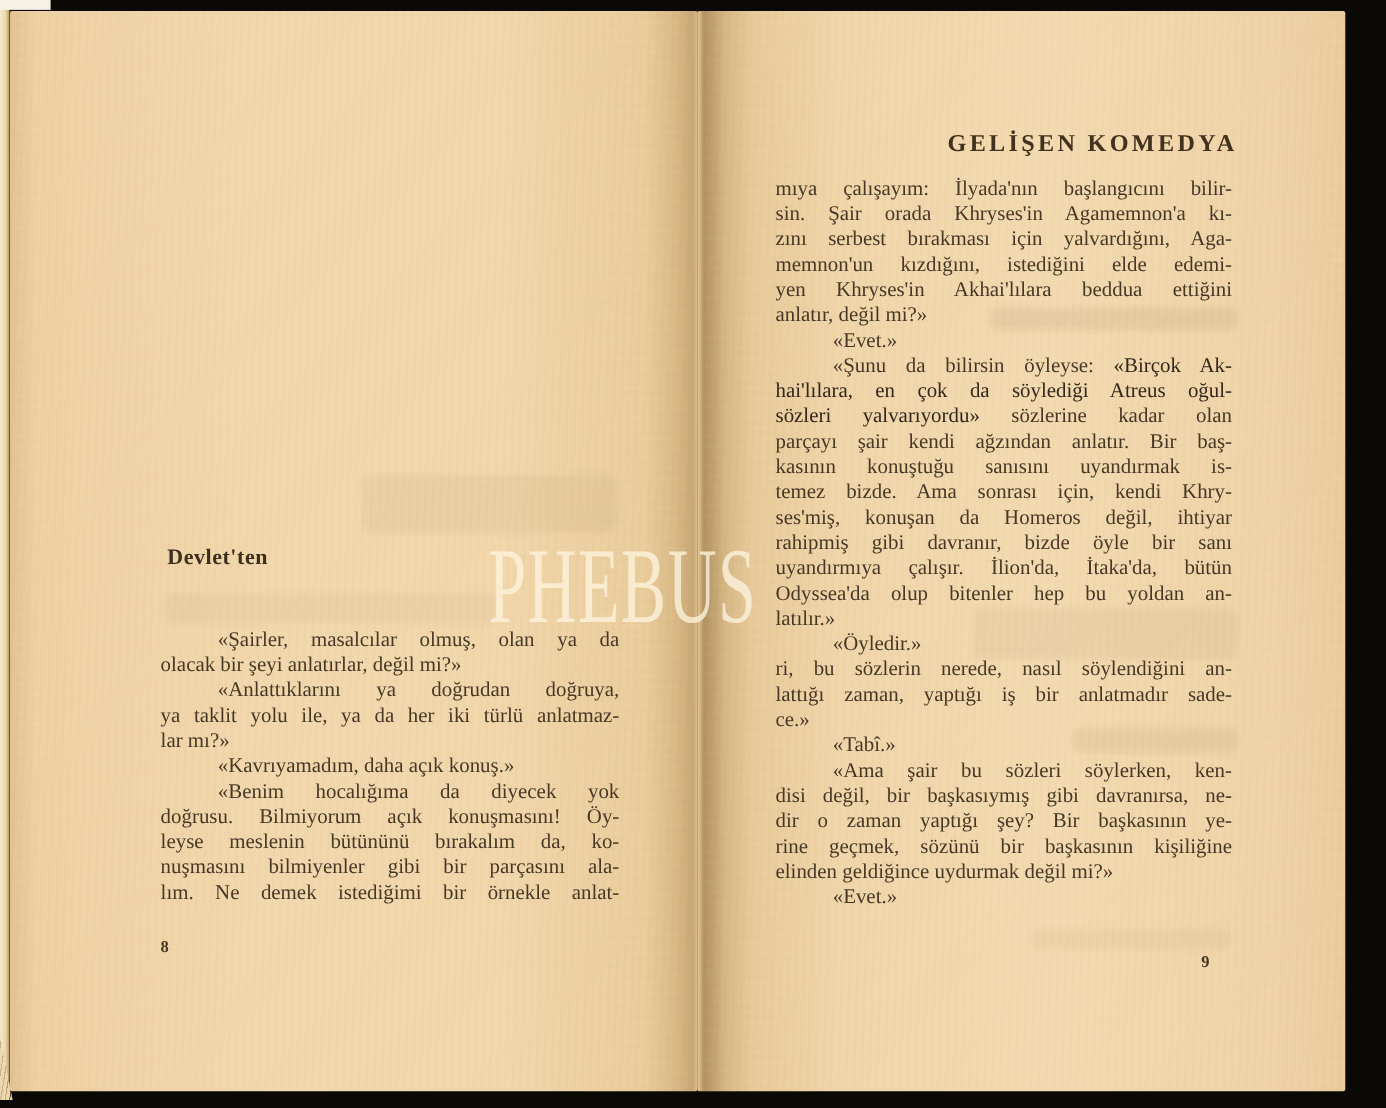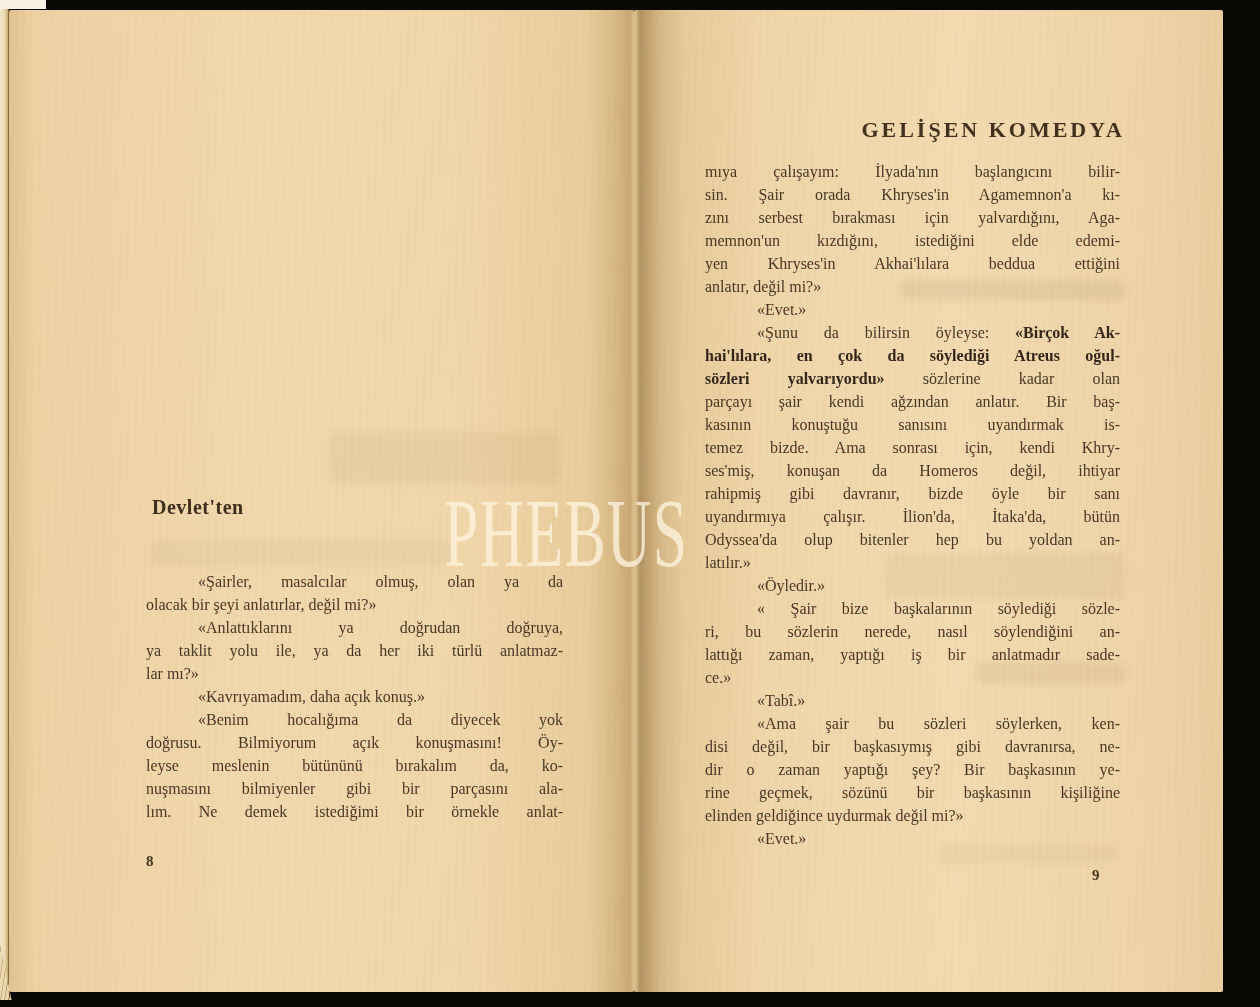--- a/index.html
+++ b/index.html
@@ -56,26 +56,26 @@
     position:absolute; left:0px; top:930px; width:64px; height:70px; z-index:5;
     background:repeating-linear-gradient(99deg,
       rgba(236,216,174,0.95) 0 3px, rgba(166,135,88,0.55) 3px 4px);
     clip-path:polygon(0 18%, 18% 100%, 0 100%);
   }
   
   .textcol { position:absolute; z-index:3; }
   .left  .textcol { left:137px; top:560px; width:417px;font-family:Liberation Serif, serif; }
   .right .textcol { left:71px;  top:150px; width:415px; }
   .line {
-    font-size:16px; line-height:23px; color:#473826;
+    font-size:19px; line-height:23px; color:#473826;
     text-align:left;
   }
   .line.jl { text-align:justify; text-align-last:justify; }
   .line.ind { text-indent:52px; }
-  .bseg { font-weight:bold; color:#32271a; }
+  .bseg { font-weight:normal; color:#32271a; }
   .heading {
     position:absolute; left:143px; top:486px; z-index:3;
     font-size:20px; font-weight:bold; letter-spacing:0.5px; color:#3e2f1d;
   }
   .running-header {
     position:absolute; right:98px; top:107px; z-index:3;
     font-size:22px; font-weight:bold; letter-spacing:3px; color:#41321e;
   }
   .pagenum {
     position:absolute; z-index:3;
@@ -141,21 +141,20 @@
         <div class="line jl"><span class="bseg">sözleri yalvarıyordu»</span><span> sözlerine kadar olan</span></div>
         <div class="line jl"><span>parçayı şair kendi ağzından anlatır. Bir baş-</span></div>
         <div class="line jl"><span>kasının konuştuğu sanısını uyandırmak is-</span></div>
         <div class="line jl"><span>temez bizde. Ama sonrası için, kendi Khry-</span></div>
         <div class="line jl"><span>ses'miş, konuşan da Homeros değil, ihtiyar</span></div>
         <div class="line jl"><span>rahipmiş gibi davranır, bizde öyle bir sanı</span></div>
         <div class="line jl"><span>uyandırmıya çalışır. İlion'da, İtaka'da, bütün</span></div>
         <div class="line jl"><span>Odyssea'da olup bitenler hep bu yoldan an-</span></div>
         <div class="line"><span>latılır.»</span></div>
         <div class="line ind"><span>«Öyledir.»</span></div>
-        <div class="line jl ind"><span>« Şair bize başkalarının söylediği sözle-</span></div>
         <div class="line jl"><span>ri, bu sözlerin nerede, nasıl söylendiğini an-</span></div>
         <div class="line jl"><span>lattığı zaman, yaptığı iş bir anlatmadır sade-</span></div>
         <div class="line"><span>ce.»</span></div>
         <div class="line ind"><span>«Tabî.»</span></div>
         <div class="line jl ind"><span>«Ama şair bu sözleri söylerken, ken-</span></div>
         <div class="line jl"><span>disi değil, bir başkasıymış gibi davranırsa, ne-</span></div>
         <div class="line jl"><span>dir o zaman yaptığı şey? Bir başkasının ye-</span></div>
         <div class="line jl"><span>rine geçmek, sözünü bir başkasının kişiliğine</span></div>
         <div class="line"><span>elinden geldiğince uydurmak değil mi?»</span></div>
         <div class="line ind"><span>«Evet.»</span></div>

